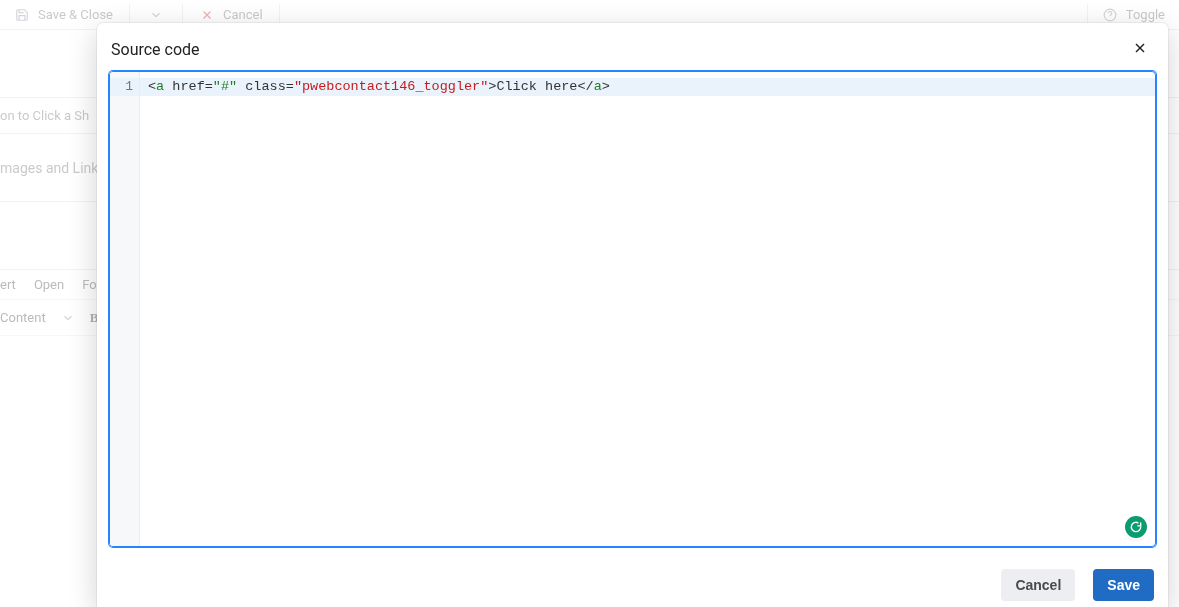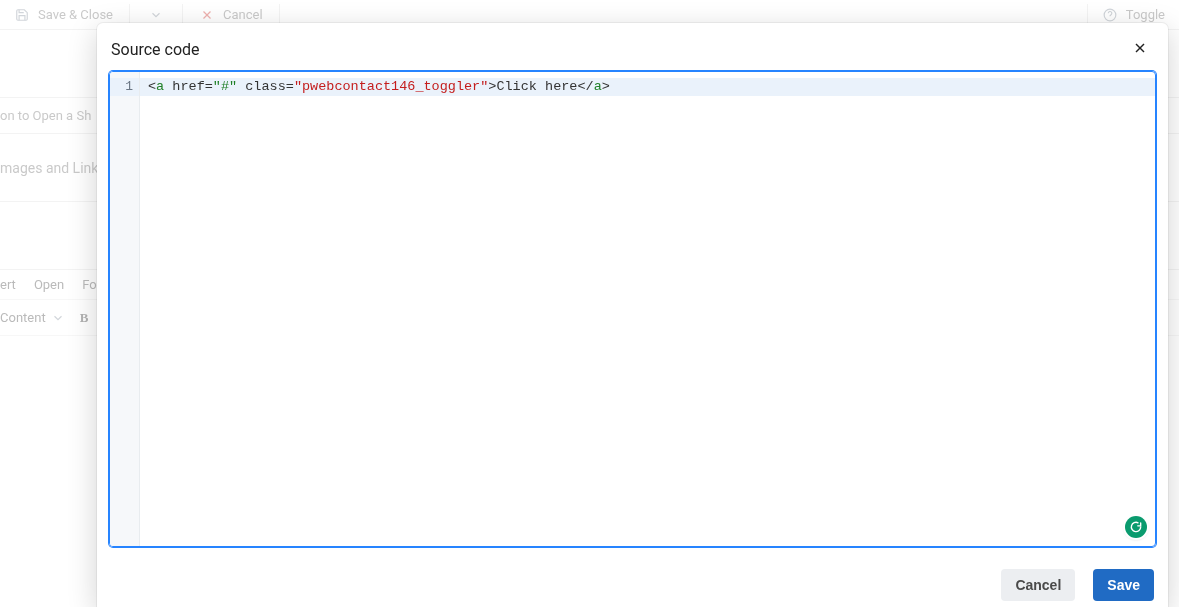--- a/index.html
+++ b/index.html
@@ -159,34 +159,34 @@
               <line x1="12" y1="17" x2="12" y2="17"></line>
             </svg>
         </span>
         <span>Toggle</span>
       </span>
     </div>
   </div>
 
   <div class="panel-strip tall"></div>
   <div class="panel-strip short">
-    <span>on to Open a Sh</span>
+    <span>on to Click a Sh</span>
   </div>
   <div class="panel-strip tall">
     <span>mages and Link</span>
   </div>
   <div class="panel-strip tall"></div>
 
   <div class="menu-row">
     <span>ert</span>
     <span>Open</span>
     <span>Form</span>
   </div>
   <div class="fmt-row">
-    <span style="display:inline-flex; align-items:center; gap:4px;">
+    <span style="display:inline-flex; align-items:center; gap:14px;">
       <span>Content</span>
       <span class="ico">
         <svg viewBox="0 0 24 24" fill="none" stroke="#9aa3ad" stroke-width="2">
             <polyline points="6 9 12 15 18 9"></polyline>
           </svg>
       </span>
     </span>
     <span style="font-family: Georgia, serif; font-weight:bold; color:#555;">B</span>
   </div>
 </div>

